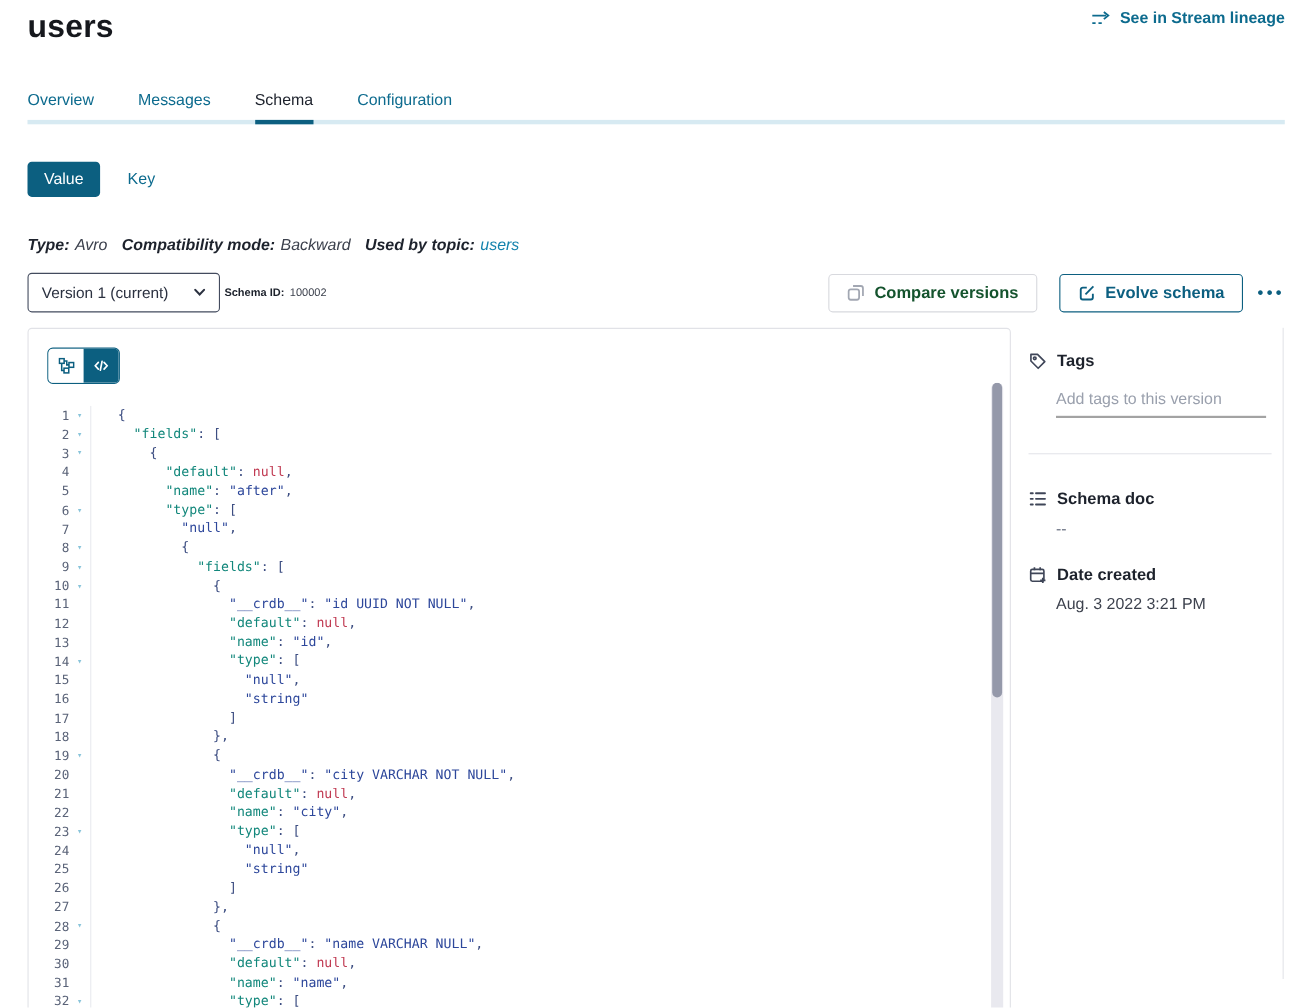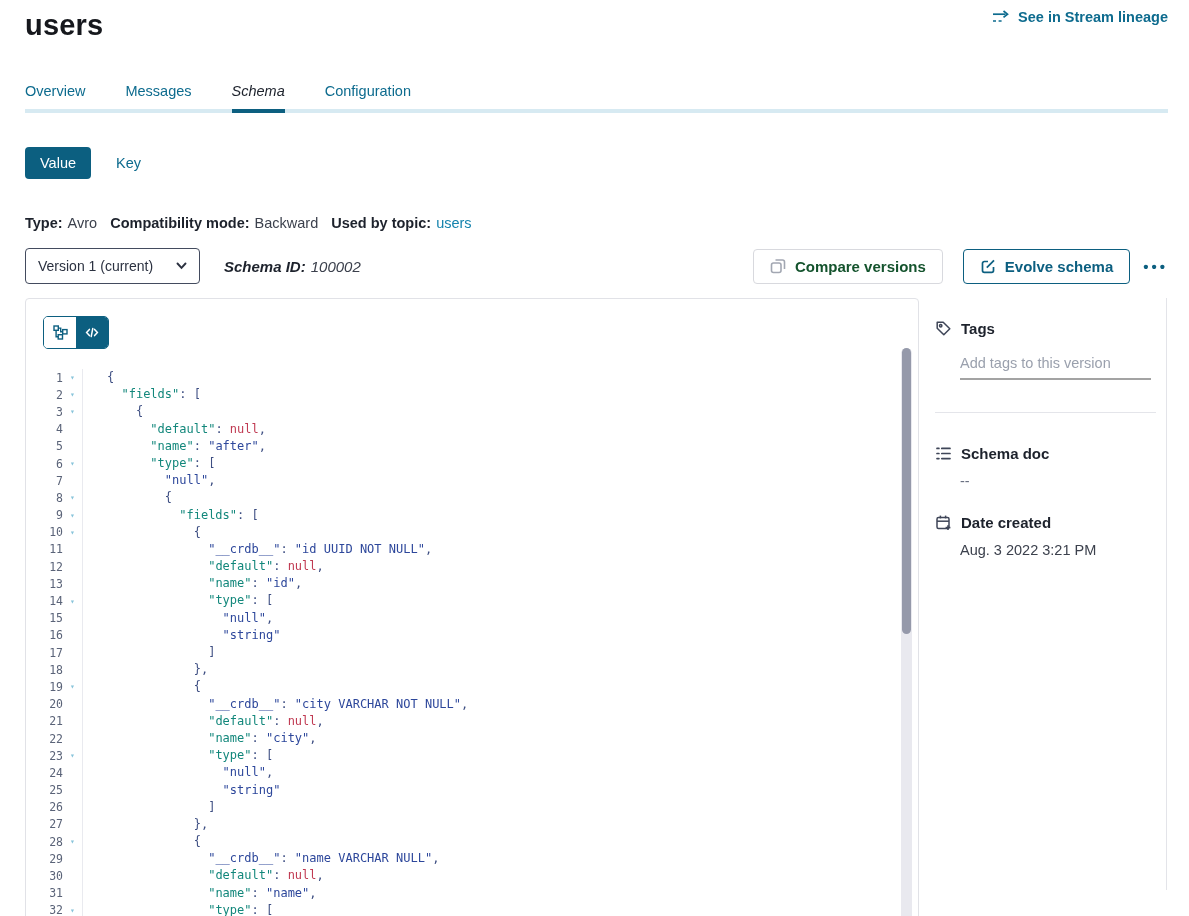--- a/index.html
+++ b/index.html
@@ -10,42 +10,42 @@
   
   .header-row { display:flex; justify-content:space-between; align-items:flex-start; padding-top:9px; }
   .page-title { font-size:29px; font-weight:700; color:#16181d; letter-spacing:.2px; }
   .lineage-link { display:flex; align-items:center; gap:7px; color:var(--link); font-weight:600;
                   font-size:14.5px; margin-top:0; cursor:pointer; }
 
   
   .tabs { display:flex; gap:40px; margin-top:41px; position:relative; }
   .tabs::after { content:''; position:absolute; left:0; right:0; bottom:0; height:4px; background:#d7eaf2; z-index:0; }
   .tab { font-size:14.5px; color:var(--link); padding-bottom:14px; position:relative; cursor:pointer; font-weight:500; }
-  .tab.active { color:#1d222c;font-style:italic; }
+  .tab.active { color:#1d222c; }
   .tab.active::after { content:''; position:absolute; left:0; right:0; bottom:0; height:4px; background:var(--accent); z-index:1; }
 
   
   .toggle-row { margin-top:34px; display:flex; align-items:center; gap:25px; }
   .btn-value { background:var(--accent); color:#fff; font-size:14.5px; height:32px; padding:0 15px;
                border-radius:4px; display:flex; align-items:center; cursor:pointer; }
   .key-link { color:var(--link); font-size:14.5px; cursor:pointer; }
 
   
-  .meta-row { margin-top:36px; display:flex; gap:13px; font-size:14.5px; }
+  .meta-row { margin-top:36px; display:flex; gap:13px; font-size:14.5px;font-style:italic; }
   .meta-item { display:flex; gap:5px; }
   .meta-label { font-weight:700; color:#1d222c; }
   .meta-value { color:#3c414d; }
   .meta-value.link { color:#1583ad; cursor:pointer; }
 
   
   .version-row { margin-top:17px; display:flex; align-items:center; }
   .version-select { width:175px; height:36px; border:1px solid #434b5e; border-radius:4px; background:#fff;
                     display:flex; align-items:center; justify-content:space-between; padding:0 12px;
                     font-size:14px; color:#2b3140; cursor:pointer; }
-  .schema-id { margin-left:24px; font-size:15px; display:flex; gap:5px;font-style:italic; }
+  .schema-id { margin-left:4px; font-size:10px; display:flex; gap:5px; }
   .spacer { flex:1; }
   .btn { height:35px; border-radius:4px; display:flex; align-items:center; gap:9px; padding:0 16px;
          font-size:15px; background:#fff; cursor:pointer; }
   .btn-compare { border:1px solid #d8d9de; color:#14532d; font-weight:600; }
   .btn-evolve { border:1px solid var(--accent); color:var(--accent); font-weight:700; margin-left:20px; }
   .more-btn { margin-left:13px; color:var(--accent); font-weight:700; font-size:15px; letter-spacing:3px; cursor:pointer; }
 
   
   .content-row { margin-top:14px; display:flex; align-items:flex-start; }
   .editor-card { width:894px; height:640px; border:1px solid #e1e2e7; border-radius:4px; position:relative; background:#fff; }

